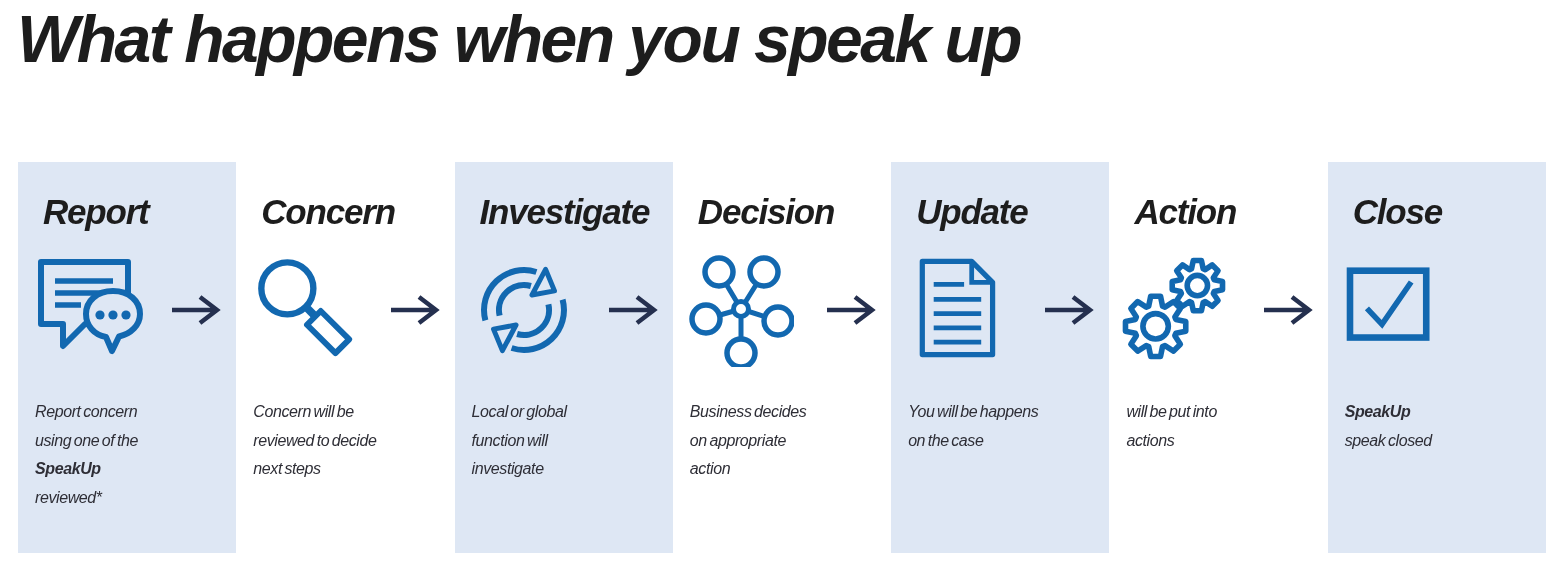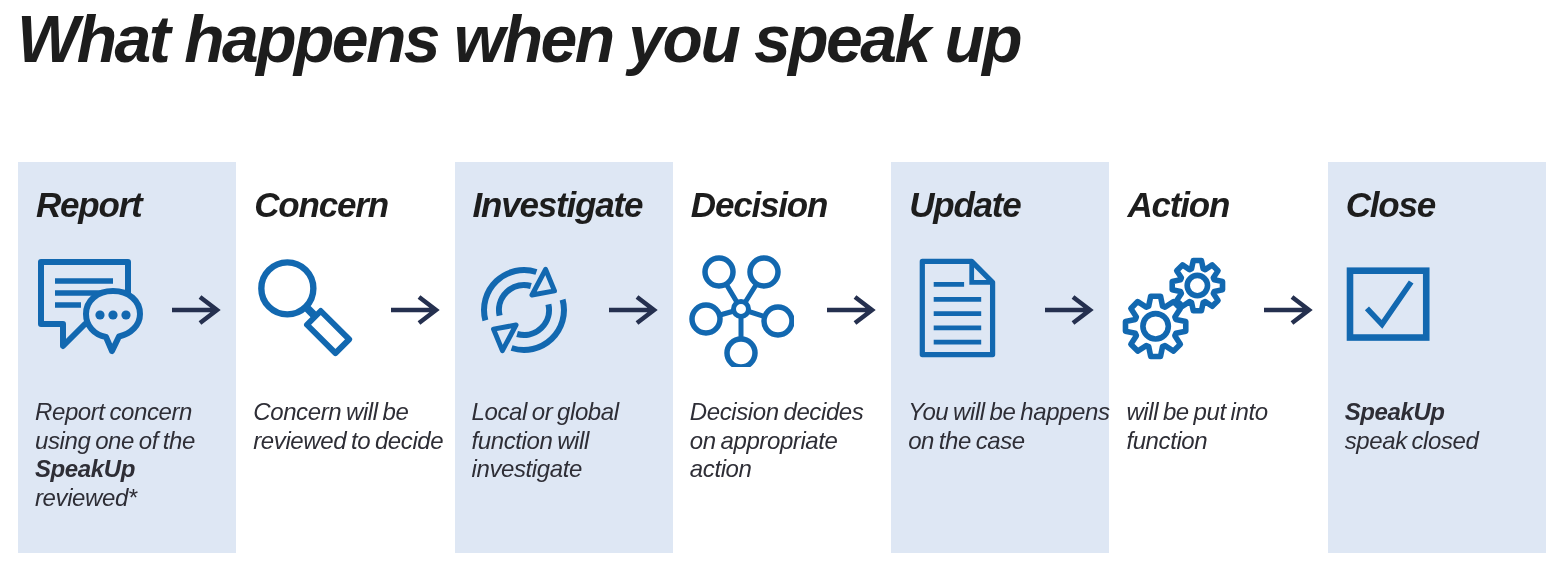--- a/index.html
+++ b/index.html
@@ -10,30 +10,30 @@
   }
   .title{
     position:absolute;left:17px;top:-6px;margin:0;
     font-size:66px;font-weight:700;letter-spacing:-2.5px;line-height:90px;
     color:var(--heading-text,#1d1d1d);white-space:nowrap;
   }
   .flow{position:absolute;left:18px;top:162px;width:1528px;height:391px;display:flex;}
   .step{position:relative;flex:1 1 0;}
   .step.hl{background:var(--card-bg,#dee7f4);}
   .step h2{
-    position:absolute;left:17px;top:22px;margin:1px;
+    position:absolute;left:17px;top:22px;margin:8px;
     font-size:35px;font-weight:700;letter-spacing:-1.2px;
     color:var(--heading-text,#1d1d1d);white-space:nowrap;
   }
   .icon{position:absolute;}
   .arrow{position:absolute;right:13px;top:131px;}
   .arrow path{stroke:var(--arrow-navy,#25304f);fill:none;}
   .desc{
     position:absolute;left:17px;top:236px;
-    font-size:24px;line-height:28.5px;letter-spacing:-0.4px;word-spacing:-1.5px;
+    font-size:16px;line-height:28.5px;letter-spacing:-0.4px;word-spacing:-1.5px;
     color:var(--body-text,#2e2e36);
   }
   .desc div{white-space:nowrap;}
   .desc .b{font-weight:700;}
   svg .stk{stroke:var(--icon-blue,#1268b0);fill:none;}
   svg .stkbg{stroke:var(--icon-blue,#1268b0);fill:var(--card-bg,#dee7f4);}
   svg .stkwh{stroke:var(--icon-blue,#1268b0);fill:#fff;}
   svg .dot{fill:var(--icon-blue,#1268b0);}
 </style>
 </head>
@@ -72,20 +72,21 @@
         <circle class="stk" stroke-width="6.5" cx="36" cy="33" r="26.5"></circle>
         <path class="stk" stroke-width="8" d="M53 50 L66 63"></path>
         <path class="stkwh" stroke-width="6" stroke-linejoin="round" d="M56 70 L70 56 L99 85 L85 99 Z"></path>
       </svg>
       <svg class="arrow" width="52" height="34" viewBox="0 0 52 34">
         <path stroke-width="4.5" d="M1 17 H44 M29 4 L46 17 L29 30"></path>
       </svg>
       <div class="desc">
         <div>Concern will be</div>
         <div>reviewed to decide</div>
+        <div>next steps</div>
       </div>
     </div>
 
     <div class="step hl">
       <h2>Investigate</h2>
       <svg class="icon" style="left:14px;top:88px" width="110" height="112" viewBox="0 0 110 112">
         <path class="stk" stroke-width="6" d="M67.4 22 A40 40 0 0 0 16.4 70.4 M42.6 98 A40 40 0 0 0 93.6 49.6 M61.9 36 A25 25 0 0 0 30.6 65.6 M48.1 84 A25 25 0 0 0 79.4 54.4"></path>
         <path class="stkbg" stroke-width="5" stroke-linejoin="round" d="M76.6 19.4 L63 45 L85.5 40.9 Z M33.4 100.6 L47 75 L24.5 79.1 Z"></path>
       </svg>
       <svg class="arrow" width="52" height="34" viewBox="0 0 52 34">
@@ -106,21 +107,21 @@
         <circle class="stkwh" stroke-width="5.5" cx="75" cy="20" r="14"></circle>
         <circle class="stkwh" stroke-width="5.5" cx="17" cy="67" r="14"></circle>
         <circle class="stkwh" stroke-width="5.5" cx="89" cy="69" r="14"></circle>
         <circle class="stkwh" stroke-width="5.5" cx="52" cy="101" r="14"></circle>
         <circle class="stkwh" stroke-width="5" cx="52" cy="57" r="7.5"></circle>
       </svg>
       <svg class="arrow" width="52" height="34" viewBox="0 0 52 34">
         <path stroke-width="4.5" d="M1 17 H44 M29 4 L46 17 L29 30"></path>
       </svg>
       <div class="desc">
-        <div>Decision decides</div>
+        <div>Business decides</div>
         <div>on appropriate</div>
         <div>action</div>
       </div>
     </div>
 
     <div class="step hl">
       <h2>Update</h2>
       <svg class="icon" style="left:18px;top:92px" width="95" height="108" viewBox="0 0 100 110">
         <path class="stk" stroke-width="5.5" stroke-linejoin="round" d="M14 6 H66 L88 28 V104 H14 Z"></path>
         <path class="stk" stroke-width="5" d="M66 6 V28 H88"></path>
@@ -141,21 +142,21 @@
         <path class="stkwh" stroke-width="5.5" stroke-linejoin="round" d="M91.6 27.3L99.7 29.0L99.7 37.0L91.6 38.7L90.7 40.7L95.3 47.6L89.6 53.3L82.7 48.7L80.7 49.6L79.0 57.7L71.0 57.7L69.3 49.6L67.3 48.7L60.4 53.3L54.7 47.6L59.3 40.7L58.4 38.7L50.3 37.0L50.3 29.0L58.4 27.3L59.3 25.3L54.7 18.4L60.4 12.7L67.3 17.3L69.3 16.4L71.0 8.3L79.0 8.3L80.7 16.4L82.7 17.3L89.6 12.7L95.3 18.4L90.7 25.3Z"></path>
         <circle class="stkwh" stroke-width="5.5" cx="75" cy="33" r="10"></circle>
         <path class="stkwh" stroke-width="5.5" stroke-linejoin="round" d="M53.9 66.2L63.6 68.2L63.6 77.8L53.9 79.8L52.9 82.2L58.3 90.6L51.6 97.3L43.2 91.9L40.8 92.9L38.8 102.6L29.2 102.6L27.2 92.9L24.8 91.9L16.4 97.3L9.7 90.6L15.1 82.2L14.1 79.8L4.4 77.8L4.4 68.2L14.1 66.2L15.1 63.8L9.7 55.4L16.4 48.7L24.8 54.1L27.2 53.1L29.2 43.4L38.8 43.4L40.8 53.1L43.2 54.1L51.6 48.7L58.3 55.4L52.9 63.8Z"></path>
         <circle class="stk" stroke-width="5.5" cx="34" cy="73" r="12.5"></circle>
       </svg>
       <svg class="arrow" width="52" height="34" viewBox="0 0 52 34">
         <path stroke-width="4.5" d="M1 17 H44 M29 4 L46 17 L29 30"></path>
       </svg>
       <div class="desc">
         <div>will be put into</div>
-        <div>function</div>
+        <div>actions</div>
       </div>
     </div>
 
     <div class="step hl">
       <h2>Close</h2>
       <svg class="icon" style="left:16px;top:104px" width="92" height="80" viewBox="0 0 95 85">
         <rect class="stk" stroke-width="7" x="5" y="5" width="81" height="71"></rect>
         <path class="stk" stroke-width="6" d="M23 45 L39 62 L70 17"></path>
       </svg>
       <div class="desc">

